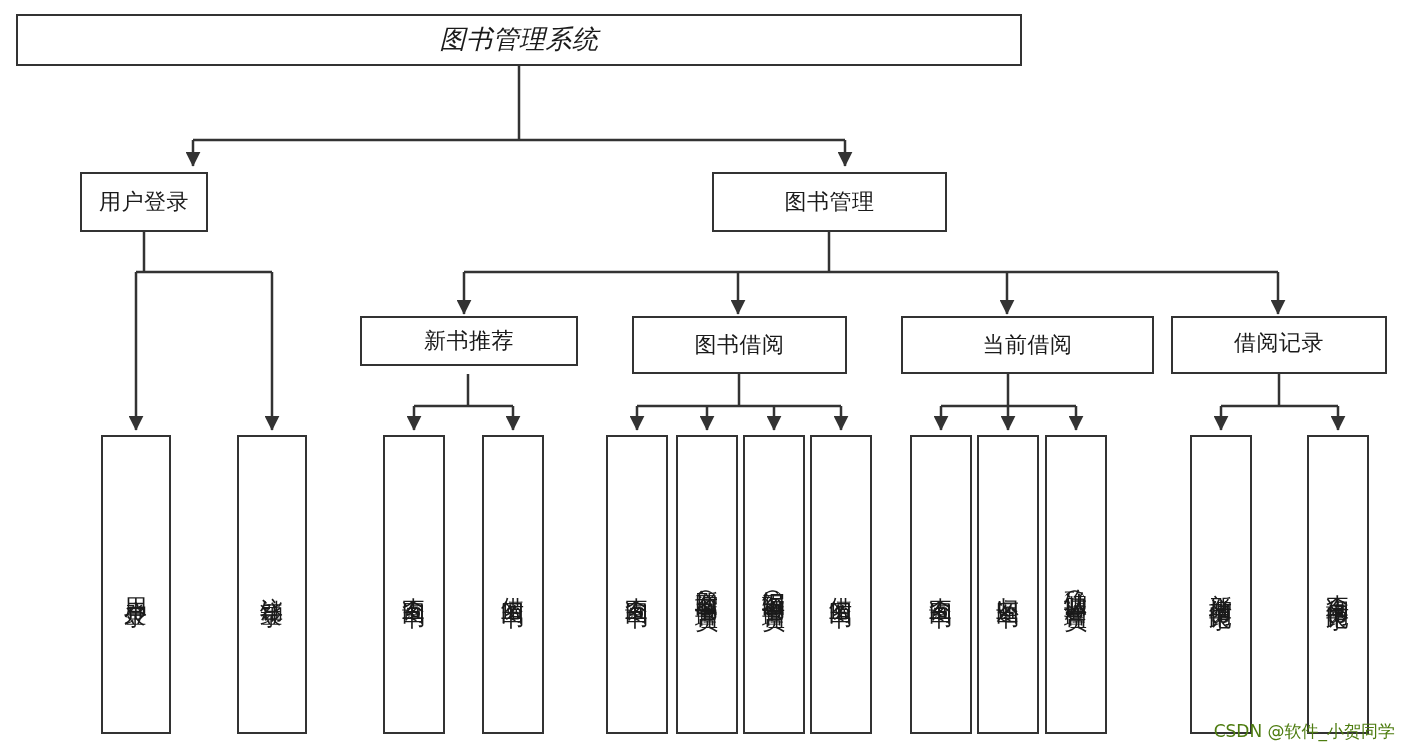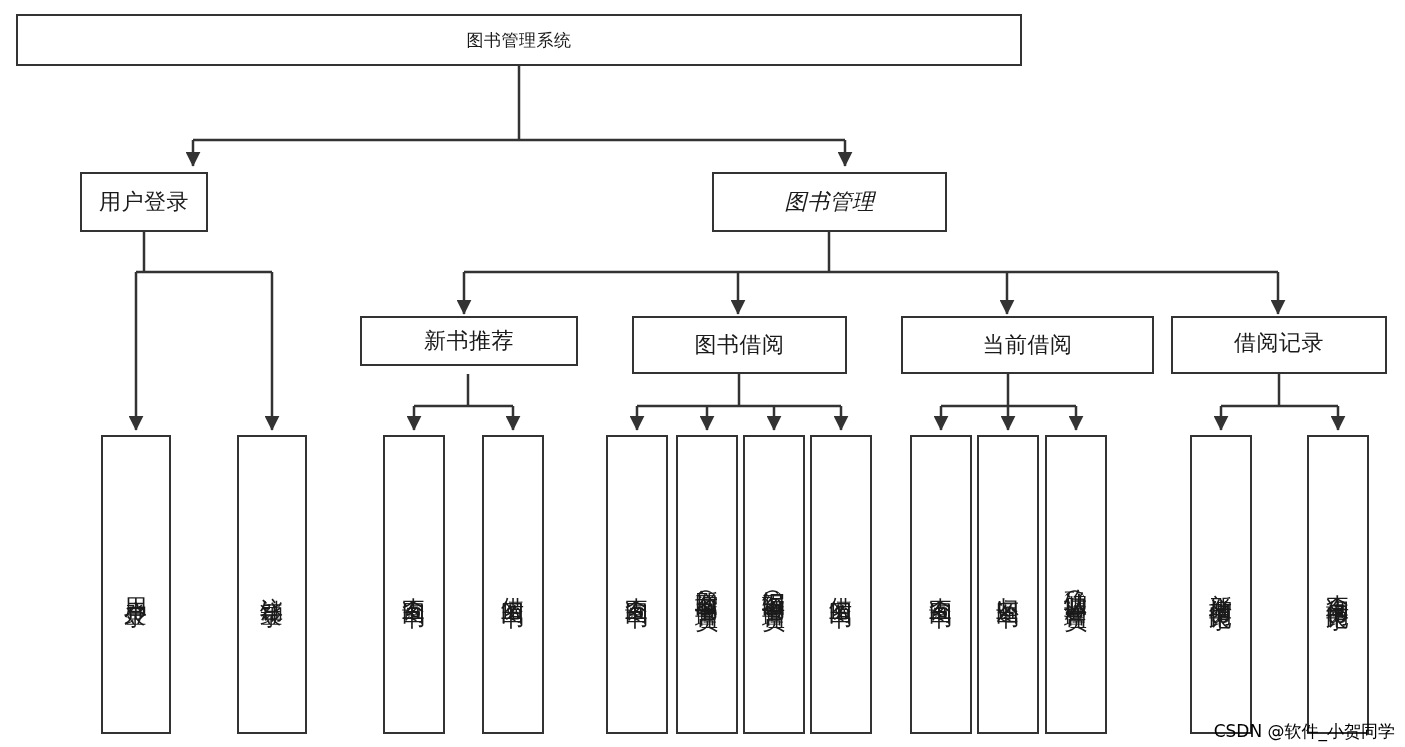--- a/index.html
+++ b/index.html
@@ -39,35 +39,35 @@
     align-items: center;
     justify-content: center;
   }
   .node.vertical .node-label {
     writing-mode: vertical-rl;
     text-orientation: upright;
     font-size: 23px;
     letter-spacing: 3px;
     line-height: 1.05;
   }
-  .node.root .node-label { font-size: 17px; }
+  .node.root .node-label { font-size: 26px; font-style: italic; }
   svg.links {
     position: absolute;
     left: 0;
     top: 0;
     width: 1405px;
     height: 747px;
     pointer-events: none;
   }
   .watermark {
     position: absolute;
     right: 10px;
     bottom: 4px;
     font-size: 17px;
-    color: #000000;
+    color: #4d7c0f;
     white-space: nowrap;
     font-family: "DejaVu Sans", "Liberation Sans", sans-serif;
   }
 </style>
 </head>
 <body>
 
 <div id="canvas">
 
   <svg class="links" viewBox="0 0 1405 747">
@@ -121,21 +121,21 @@
   </svg>
 
   <div class="node horizontal root" style="left:16px; top:14px; width:1006px; height:52px;">
     <span class="node-label">图书管理系统</span>
   </div>
 
   <div class="node horizontal" style="left:80px; top:172px; width:128px; height:60px;">
     <span class="node-label">用户登录</span>
   </div>
 
-  <div class="node horizontal" style="left:712px; top:172px; width:235px; height:60px;font-style:italic;">
+  <div class="node horizontal" style="left:712px; top:172px; width:235px; height:60px;">
     <span class="node-label">图书管理</span>
   </div>
 
   <div class="node horizontal" style="left:360px; top:316px; width:218px; height:50px;">
     <span class="node-label">新书推荐</span>
   </div>
 
   <div class="node horizontal" style="left:632px; top:316px; width:215px; height:58px;">
     <span class="node-label">图书借阅</span>
   </div>

